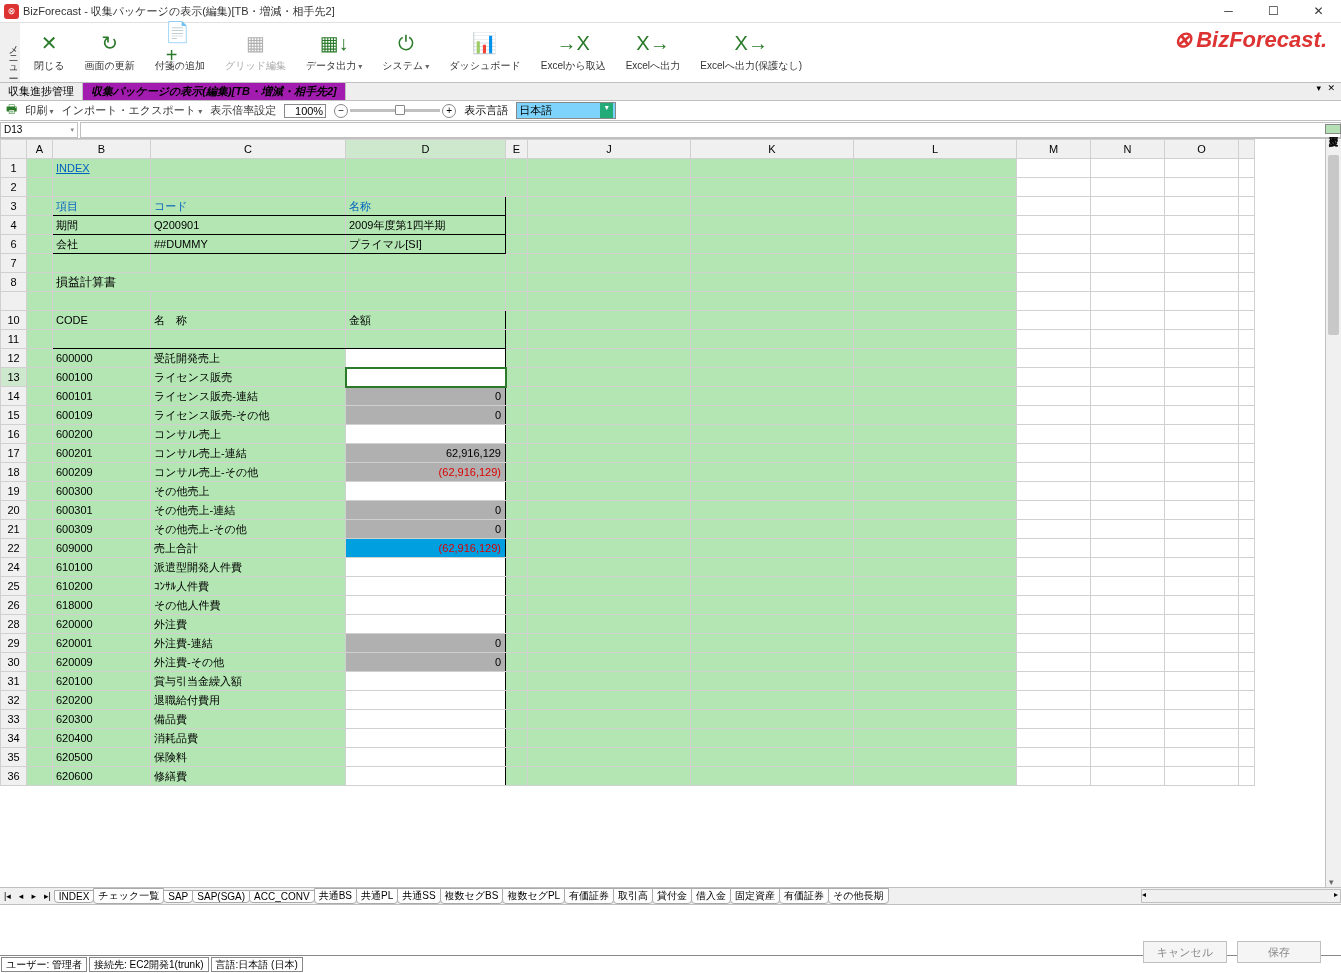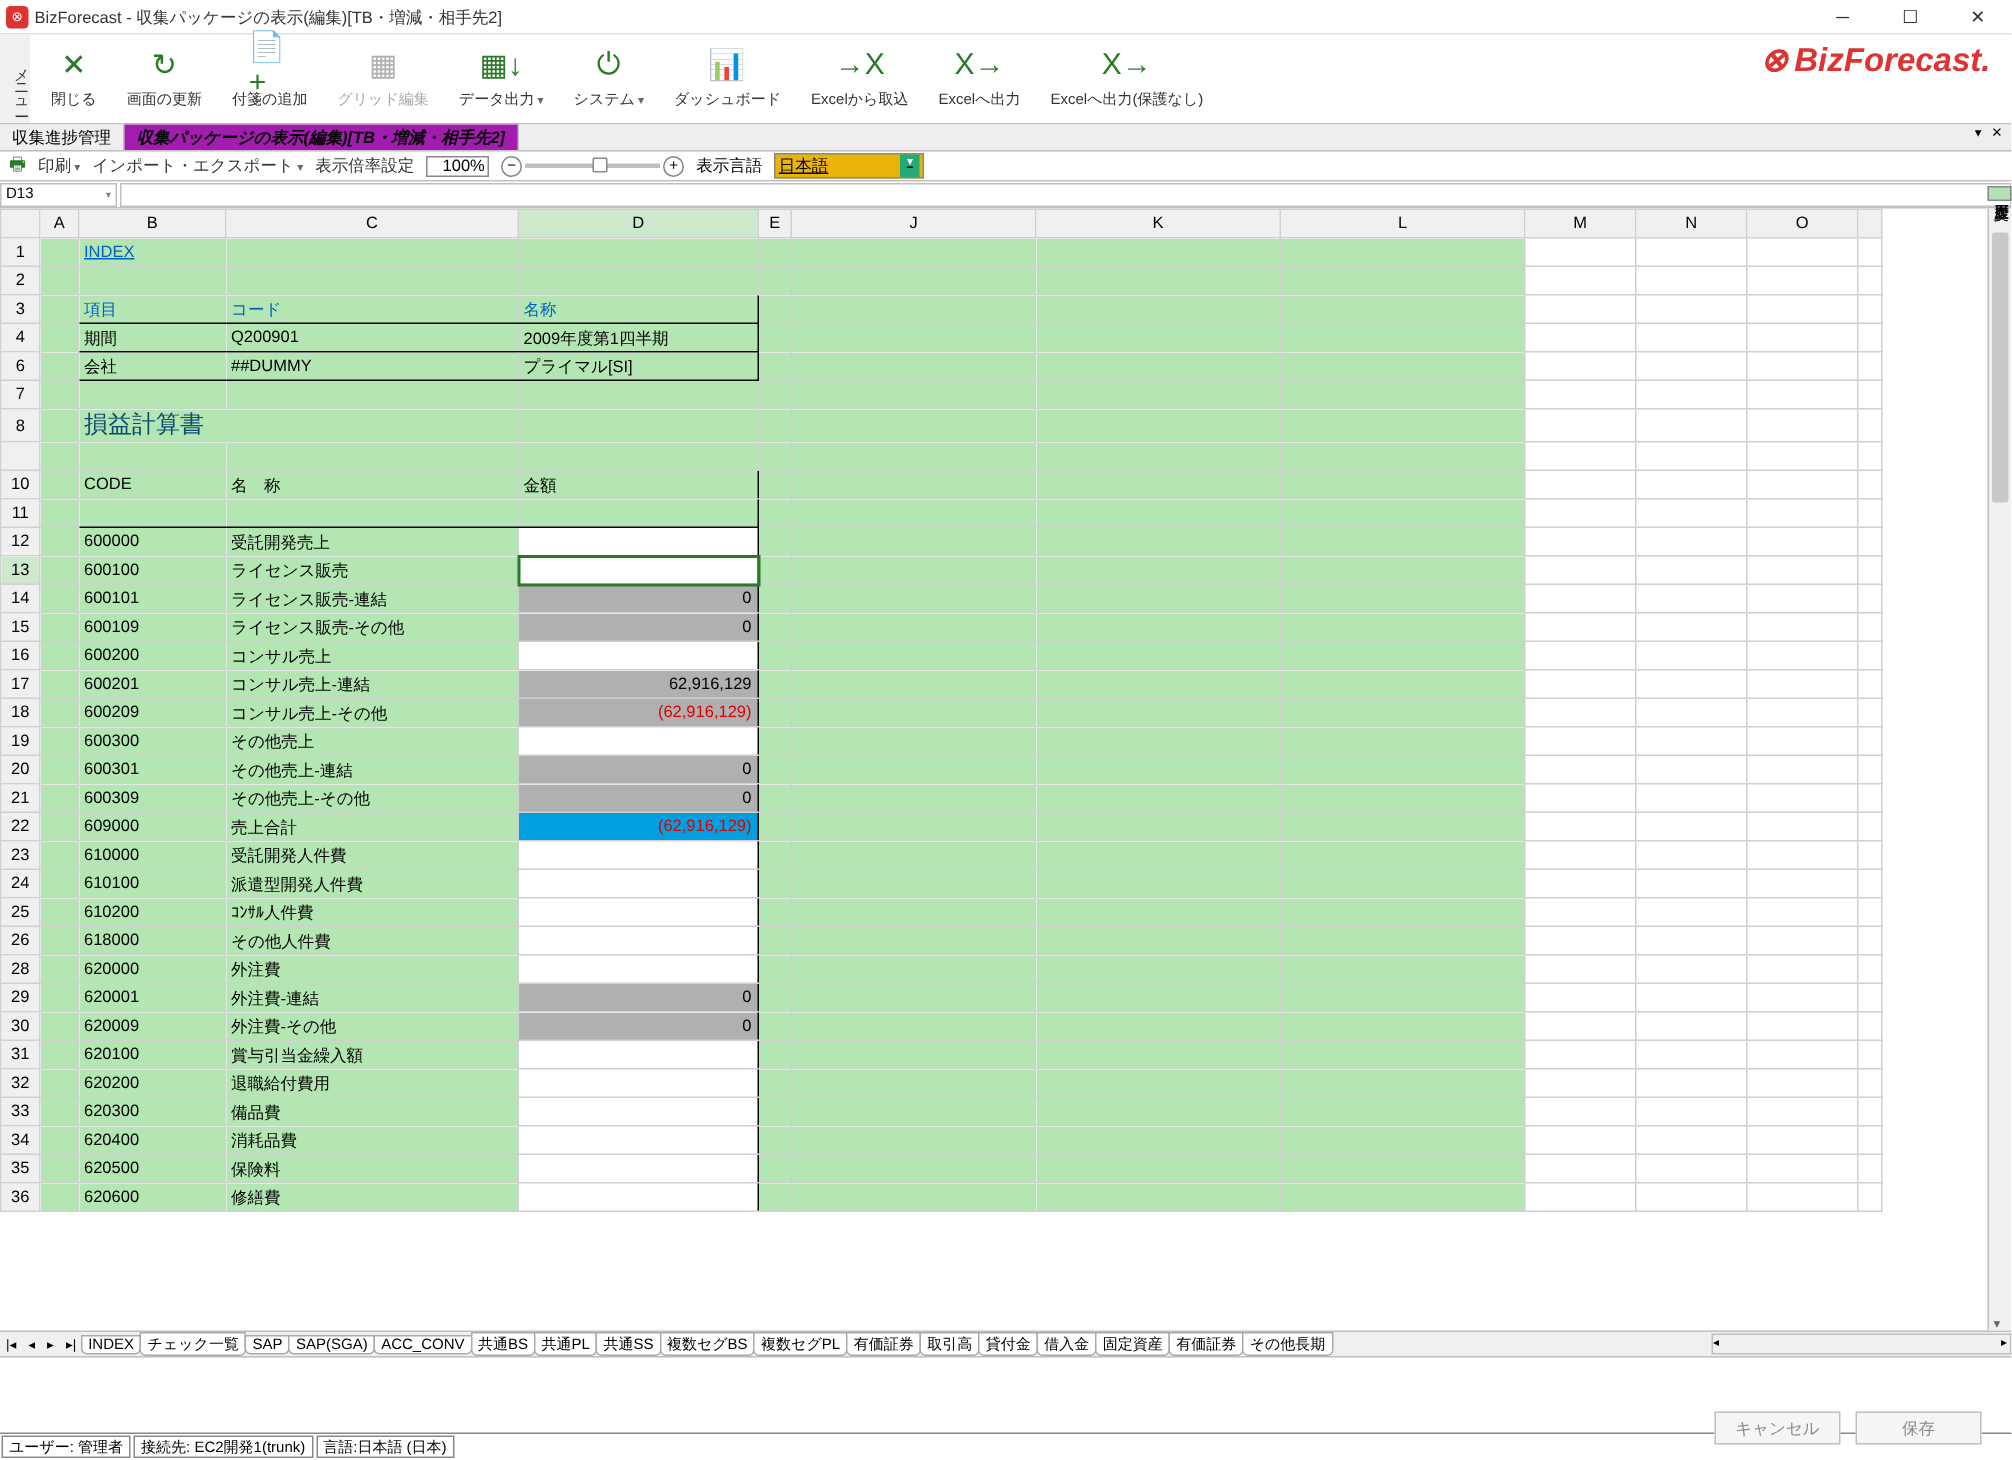--- a/index.html
+++ b/index.html
@@ -36,21 +36,21 @@
 
 .settings-bar { display: flex; align-items: center; height: 20px; padding: 1px 6px; border-bottom: 1px solid #c0c0c0; gap: 8px; font-size: 11px; background: #fff; }
 .settings-bar .print-ico { color: #2a7a2a; font-size: 12px; }
 .settings-bar .link { color: #333; }
 .settings-bar .drop::after { content: " ▾"; font-size: 8px; color: #666; }
 .settings-bar .zoom-val { border: 1px solid #888; padding: 0 2px; width: 42px; display: inline-block; text-align: right; }
 .settings-bar .slider { display: flex; align-items: center; gap: 2px; }
 .settings-bar .slider .track { width: 90px; height: 3px; background: #c0c0c0; position: relative; }
 .settings-bar .slider .thumb { position: absolute; left: 45px; top: -4px; width: 10px; height: 10px; border: 1px solid #888; background: #fff; border-radius: 1px; }
 .settings-bar .circle { width: 14px; height: 14px; border: 1px solid #888; border-radius: 50%; display: inline-flex; align-items: center; justify-content: center; font-size: 10px; }
-.settings-bar .lang-select { border: 1px solid #888; min-width: 100px; padding: 0 2px; display: inline-flex; background: #eab308; text-decoration: underline; }
+.settings-bar .lang-select { border: 1px solid #888; min-width: 100px; padding: 0 2px; display: inline-flex; background: #7dd3fc; }
 .settings-bar .lang-select .dd { margin-left: auto; background: #2a7; color: #fff; width: 13px; text-align: center; font-size: 8px; }
 
 
 .cellref-bar { display: flex; align-items: center; height: 18px; border-bottom: 1px solid #c0c0c0; font-size: 10px; }
 .cellref-bar .name-box { width: 78px; border: 1px solid #c0c0c0; padding: 0 3px; height: 16px; display: flex; align-items: center; }
 .cellref-bar .name-box .dd { margin-left: auto; color: #888; font-size: 7px; }
 .cellref-bar .formula { flex: 1; border: 1px solid #c0c0c0; height: 16px; margin-left: 2px; }
 
 
 .side-vert { position: absolute; right: 0; top: 124px; width: 16px; writing-mode: vertical-rl; background: #b5e0b5; font-size: 10px; padding: 4px 0; border: 1px solid #888; z-index: 10; }
@@ -67,21 +67,21 @@
 
 .green-bg { background: #b3e6b3; }
 .gray-bg { background: #b0b0b0; }
 .blue-bg { background: #00a0e0; }
 .white-bg { background: #fff; }
 
 .data-cell { padding: 0 3px; text-align: left; }
 .amt { text-align: right; padding-right: 4px; }
 .red { color: #d00; }
 .link-txt { color: #0060c0; text-decoration: underline; }
-.hdr-txt { color: #0c4a6e; font-size: 16px; }
+.hdr-txt { color: #000000; font-size: 12px; }
 .b-t{border-top:1.5px solid #000 !important}.b-b{border-bottom:1.5px solid #000 !important}.b-l{border-left:1.5px solid #000 !important}.b-r{border-right:1.5px solid #000 !important}
 
 .active-cell { outline: 2px solid #2a7a2a; outline-offset: -1px; }
 
 
 .sheet-tabs { display: flex; align-items: center; height: 18px; border-top: 1px solid #c0c0c0; border-bottom: 1px solid #c0c0c0; font-size: 10px; background: #f0f0f0; }
 .sheet-tabs .nav { padding: 0 4px; font-size: 9px; }
 .sheet-tabs .st { padding: 0 4px; border: 1px solid #aaa; border-top-left-radius: 0; border-bottom-left-radius: 4px; border-bottom-right-radius: 4px; background: #fff; margin-left: -1px; white-space: nowrap; }
 .sheet-tabs .sb-h { margin-left: auto; width: 200px; height: 14px; background: #f0f0f0; border: 1px solid #c0c0c0; position: relative; }
 .sheet-tabs .sb-h::before, .sheet-tabs .sb-h::after { content: "◂"; position: absolute; font-size: 8px; top: 0; }
@@ -542,35 +542,20 @@
           <td class="green-bg data-cell "></td>
           <td class="green-bg data-cell "></td>
           <td class="green-bg data-cell "></td>
           <td class="green-bg data-cell "></td>
           <td></td>
           <td></td>
           <td></td>
           <td></td>
         </tr>
         <tr>
-          <td class="row-hdr ">23</td>
-          <td class="green-bg data-cell "></td>
-          <td class="green-bg data-cell b-l">610000</td>
-          <td class="green-bg data-cell b-l">受託開発人件費</td>
-          <td class="white-bg data-cell amt b-l b-r  "></td>
-          <td class="green-bg data-cell "></td>
-          <td class="green-bg data-cell "></td>
-          <td class="green-bg data-cell "></td>
-          <td class="green-bg data-cell "></td>
-          <td></td>
-          <td></td>
-          <td></td>
-          <td></td>
-        </tr>
-        <tr>
           <td class="row-hdr ">24</td>
           <td class="green-bg data-cell "></td>
           <td class="green-bg data-cell b-l">610100</td>
           <td class="green-bg data-cell b-l">派遣型開発人件費</td>
           <td class="white-bg data-cell amt b-l b-r  "></td>
           <td class="green-bg data-cell "></td>
           <td class="green-bg data-cell "></td>
           <td class="green-bg data-cell "></td>
           <td class="green-bg data-cell "></td>
           <td></td>

